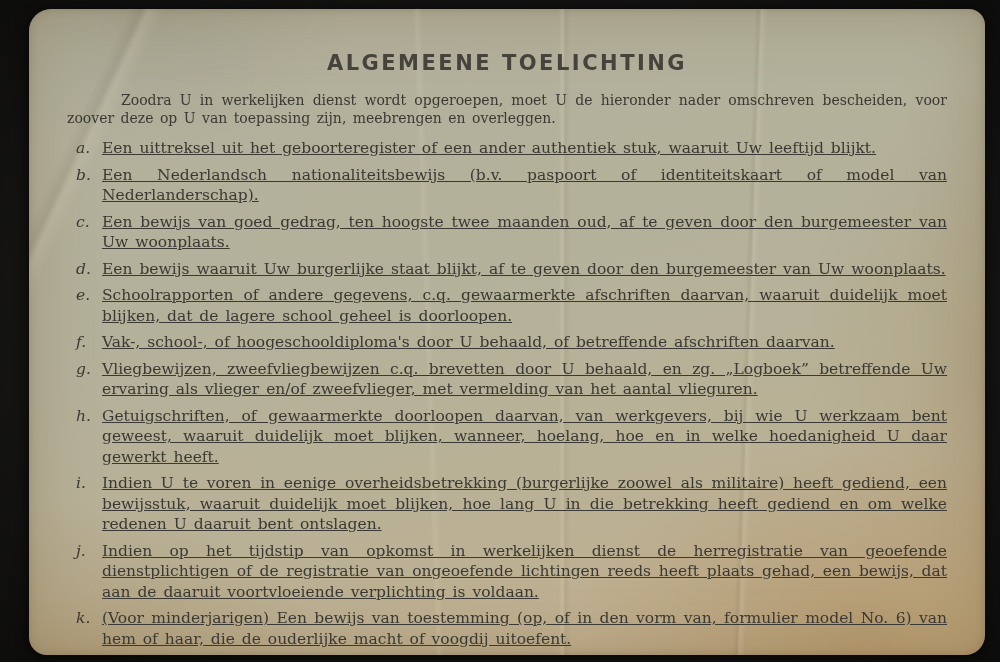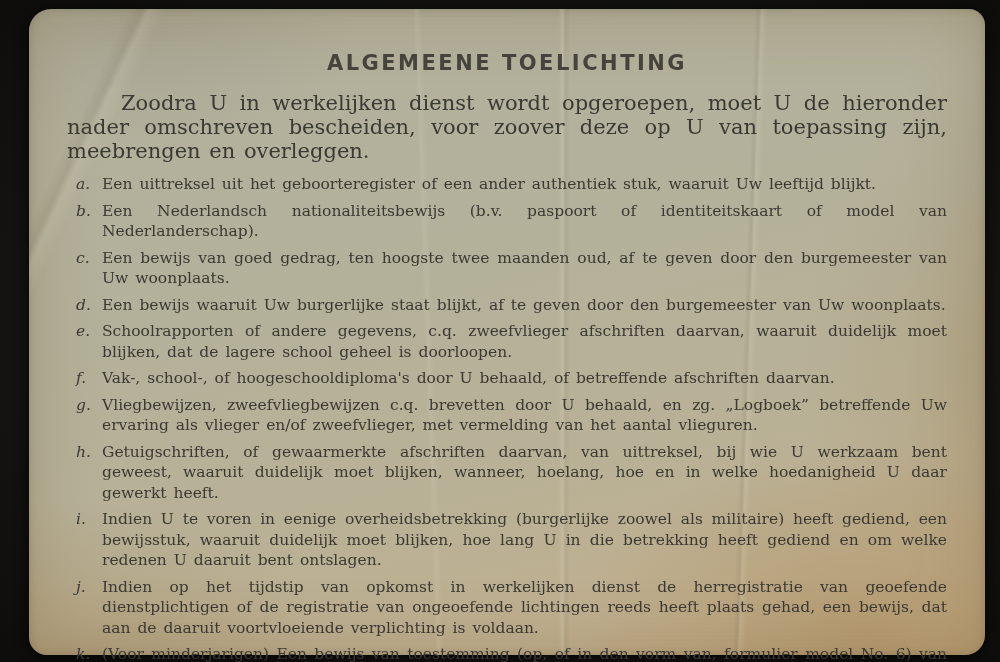--- a/index.html
+++ b/index.html
@@ -56,22 +56,22 @@
   .title {
     text-align: center;
     font-family: "DejaVu Sans", "Liberation Sans", sans-serif;
     font-weight: bold;
     font-size: 21px;
     letter-spacing: 2.5px;
     color: #45433c;
     margin: 0 0 16px 0;
   }
   .para {
-    font-size: 21px;
-    line-height: 24px;
+    font-size: 14px;
+    line-height: 18px;
     text-align: justify;
     text-indent: 54px;
     margin: 0 0 11px 0;
     word-spacing: 2px;
   }
   .items {
     margin: 0;
     padding: 0;
     list-style: none;
   }
@@ -84,20 +84,21 @@
   .item-letter {
     font-style: italic;
     flex: 0 0 26px;
     padding-left: 9px;
     box-sizing: content-box;
   }
   .item-text {
     flex: 1;
     text-align: justify;
     word-spacing: 2px;
+    text-decoration: underline;
   }
 </style>
 </head>
 <body>
 
 <div class="card">
   <div class="creases"></div>
   <div class="content">
 
     <h1 class="title">ALGEMEENE TOELICHTING</h1>
@@ -116,33 +117,33 @@
       <li class="item">
         <span class="item-letter">c.</span>
         <span class="item-text">Een bewijs van goed gedrag, ten hoogste twee maanden oud, af te geven door den burgemeester van Uw woonplaats.</span>
       </li>
       <li class="item">
         <span class="item-letter">d.</span>
         <span class="item-text">Een bewijs waaruit Uw burgerlijke staat blijkt, af te geven door den burgemeester van Uw woonplaats.</span>
       </li>
       <li class="item">
         <span class="item-letter">e.</span>
-        <span class="item-text">Schoolrapporten of andere gegevens, c.q. zweefvlieger afschriften daarvan, waaruit duidelijk moet blijken, dat de lagere school geheel is doorloopen.</span>
+        <span class="item-text">Schoolrapporten of andere gegevens, c.q. gewaarmerkte afschriften daarvan, waaruit duidelijk moet blijken, dat de lagere school geheel is doorloopen.</span>
       </li>
       <li class="item">
         <span class="item-letter">f.</span>
         <span class="item-text">Vak-, school-, of hoogeschooldiploma's door U behaald, of betreffende afschriften daarvan.</span>
       </li>
       <li class="item">
         <span class="item-letter">g.</span>
         <span class="item-text">Vliegbewijzen, zweefvliegbewijzen c.q. brevetten door U behaald, en zg. „Logboek” betreffende Uw ervaring als vlieger en/of zweefvlieger, met vermelding van het aantal vlieguren.</span>
       </li>
       <li class="item">
         <span class="item-letter">h.</span>
-        <span class="item-text">Getuigschriften, of gewaarmerkte afschriften daarvan, van uittreksel, bij wie U werkzaam bent geweest, waaruit duidelijk moet blijken, wanneer, hoelang, hoe en in welke hoedanigheid U daar gewerkt heeft.</span>
+        <span class="item-text">Getuigschriften, of gewaarmerkte doorloopen daarvan, van werkgevers, bij wie U werkzaam bent geweest, waaruit duidelijk moet blijken, wanneer, hoelang, hoe en in welke hoedanigheid U daar gewerkt heeft.</span>
       </li>
       <li class="item">
         <span class="item-letter">i.</span>
         <span class="item-text">Indien U te voren in eenige overheidsbetrekking (burgerlijke zoowel als militaire) heeft gediend, een bewijsstuk, waaruit duidelijk moet blijken, hoe lang U in die betrekking heeft gediend en om welke redenen U daaruit bent ontslagen.</span>
       </li>
       <li class="item">
         <span class="item-letter">j.</span>
         <span class="item-text">Indien op het tijdstip van opkomst in werkelijken dienst de herregistratie van geoefende dienstplichtigen of de registratie van ongeoefende lichtingen reeds heeft plaats gehad, een bewijs, dat aan de daaruit voortvloeiende verplichting is voldaan.</span>
       </li>
       <li class="item">

